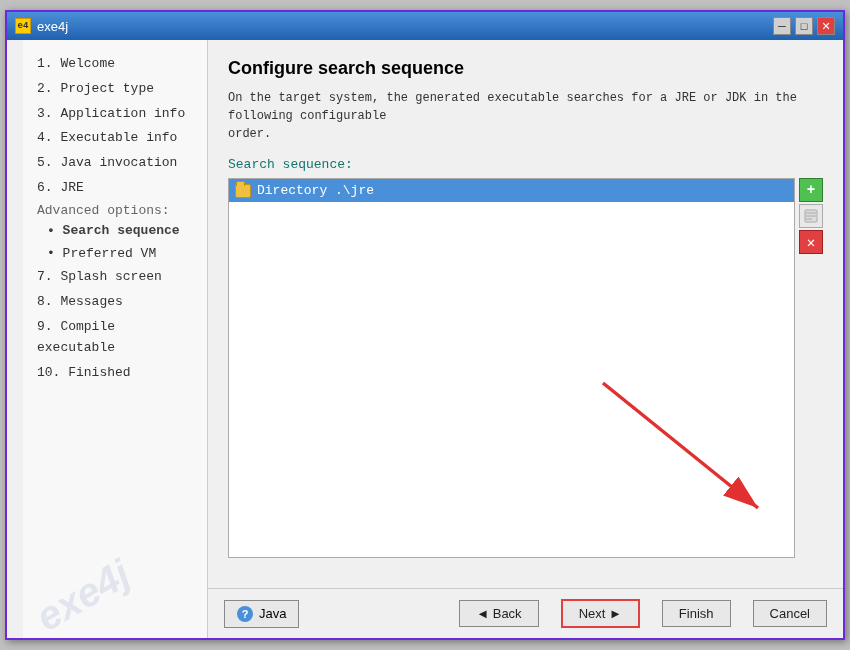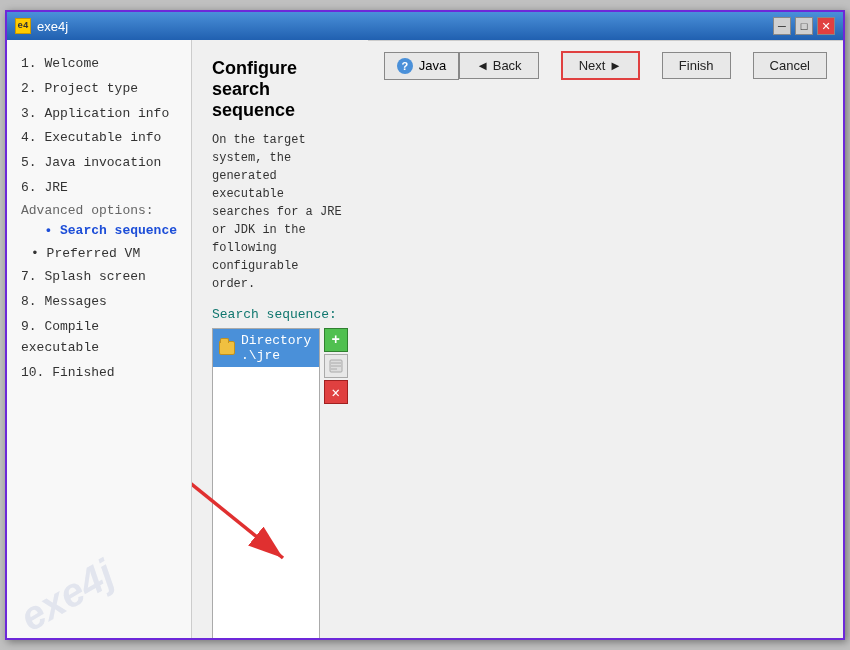--- a/index.html
+++ b/index.html
@@ -66,20 +66,21 @@
       justify-content: center;
       font-size: 11px;
       color: #222;
       font-family: Arial, sans-serif;
     }
     .title-btn.close { background: #e04040; color: white; }
     .window-body {
       display: flex;
       flex: 1;
       overflow: hidden;
+      padding-left: 16px;
     }
     .sidebar {
       width: 185px;
       background: #f8f8f8;
       border-right: 1px solid #ccc;
       padding: 12px 10px;
       flex-shrink: 0;
       overflow-y: auto;
       position: relative;
     }
@@ -107,27 +108,26 @@
       padding: 2px 4px;
     }
     .nav-sub-item {
       padding: 1px 4px 1px 14px;
       cursor: pointer;
       color: #333;
       line-height: 1.6;
     }
     .nav-sub-item.active {
       font-weight: bold;
-      color: #1d4ed8;
-      text-align: right;
+      color: #404040;
     }
     .main-content {
       flex: 1;
       display: flex;
-      flex-direction: row;
+      flex-direction: column;
       overflow: hidden;
     }
     .content-area {
       flex: 1;
       padding: 18px 20px 10px 20px;
       overflow-y: auto;
       position: relative;
     }
     .content-title {
       font-size: 18px;

